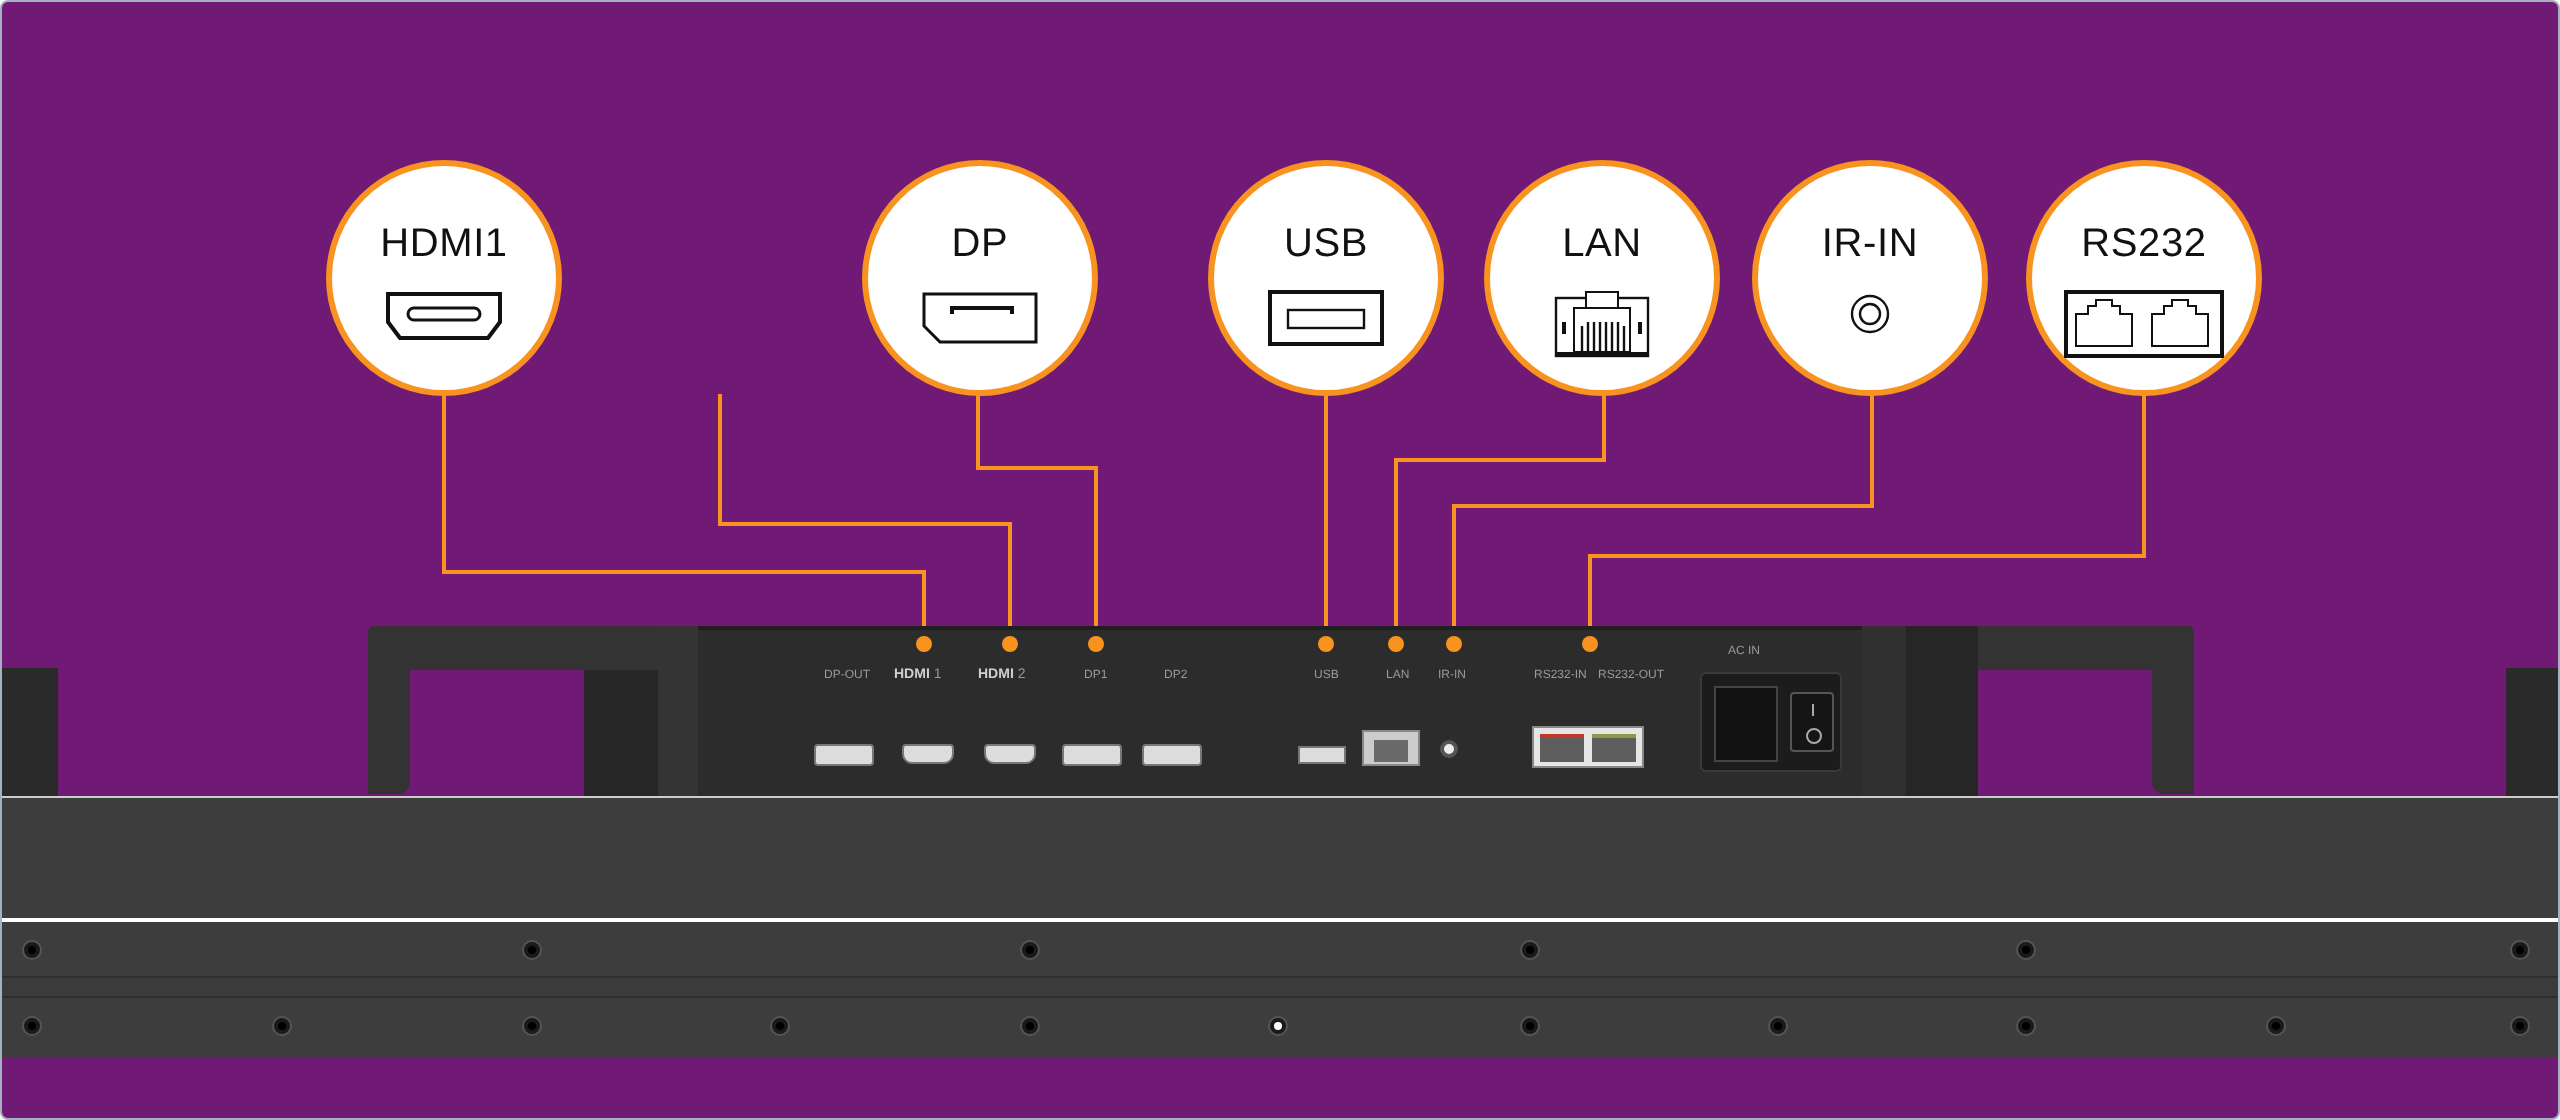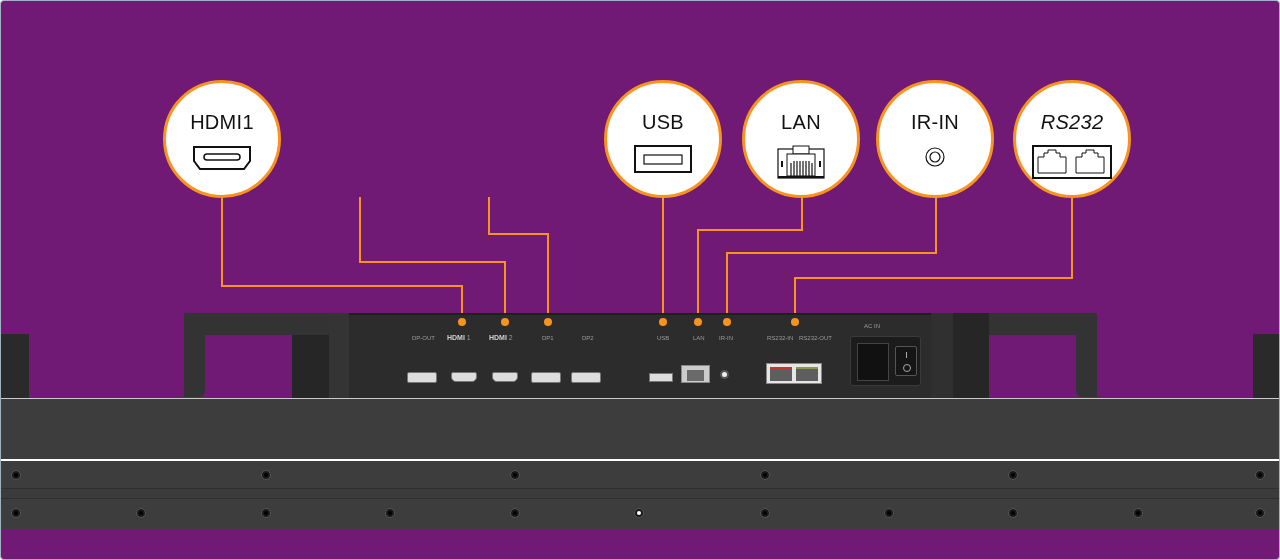--- a/index.html
+++ b/index.html
@@ -36,20 +36,29 @@
 
   <div class="callout" style="left:162px;top:79px;">
     <div class="lbl">HDMI1</div>
     <div class="ico">
       <svg width="60" height="26">
           <path d="M2,2 H58 V16 L52,24 H8 L2,16 Z" fill="#fff" stroke="#111" stroke-width="2"></path>
           <rect x="12" y="9" width="36" height="6" rx="3" fill="none" stroke="#111" stroke-width="1.5"></rect>
         </svg>
     </div>
   </div>
+  <div class="callout" style="left:430px;top:79px;">
+    <div class="lbl">DP</div>
+    <div class="ico">
+      <svg width="60" height="28">
+          <path d="M2,2 H58 V26 H10 L2,18 Z" fill="#fff" stroke="#111" stroke-width="1.5"></path>
+          <path d="M16,12 V9 H46 V12" fill="none" stroke="#111" stroke-width="2"></path>
+        </svg>
+    </div>
+  </div>
   <div class="callout" style="left:603px;top:79px;">
     <div class="lbl">USB</div>
     <div class="ico">
       <svg width="58" height="28">
           <rect x="1" y="1" width="56" height="26" fill="#fff" stroke="#111" stroke-width="2"></rect>
           <rect x="10" y="10" width="38" height="9" fill="none" stroke="#111" stroke-width="1.2"></rect>
         </svg>
     </div>
   </div>
   <div class="callout" style="left:741px;top:79px;">
@@ -77,21 +86,21 @@
   </div>
   <div class="callout" style="left:875px;top:79px;">
     <div class="lbl">IR-IN</div>
     <div class="ico">
       <svg width="24" height="28">
           <circle cx="12" cy="12" r="9" fill="none" stroke="#111" stroke-width="1.2"></circle>
           <circle cx="12" cy="12" r="5" fill="none" stroke="#111" stroke-width="1.2"></circle>
         </svg>
     </div>
   </div>
-  <div class="callout" style="left:1012px;top:79px;font-style:italic;">
+  <div class="callout" style="left:1012px;top:79px;">
     <div class="lbl">RS232</div>
     <div class="ico">
       <svg width="80" height="34">
           <rect x="1" y="1" width="78" height="32" fill="#fff" stroke="#111" stroke-width="2"></rect>
           <path d="M6,28 V12 H12 V8 H16 V5 H24 V8 H28 V12 H34 V28 Z" fill="none" stroke="#111" stroke-width="1"></path>
           <path d="M44,28 V12 H50 V8 H54 V5 H62 V8 H66 V12 H72 V28 Z" fill="none" stroke="#111" stroke-width="1"></path>
         </svg>
     </div>
   </div>
 

